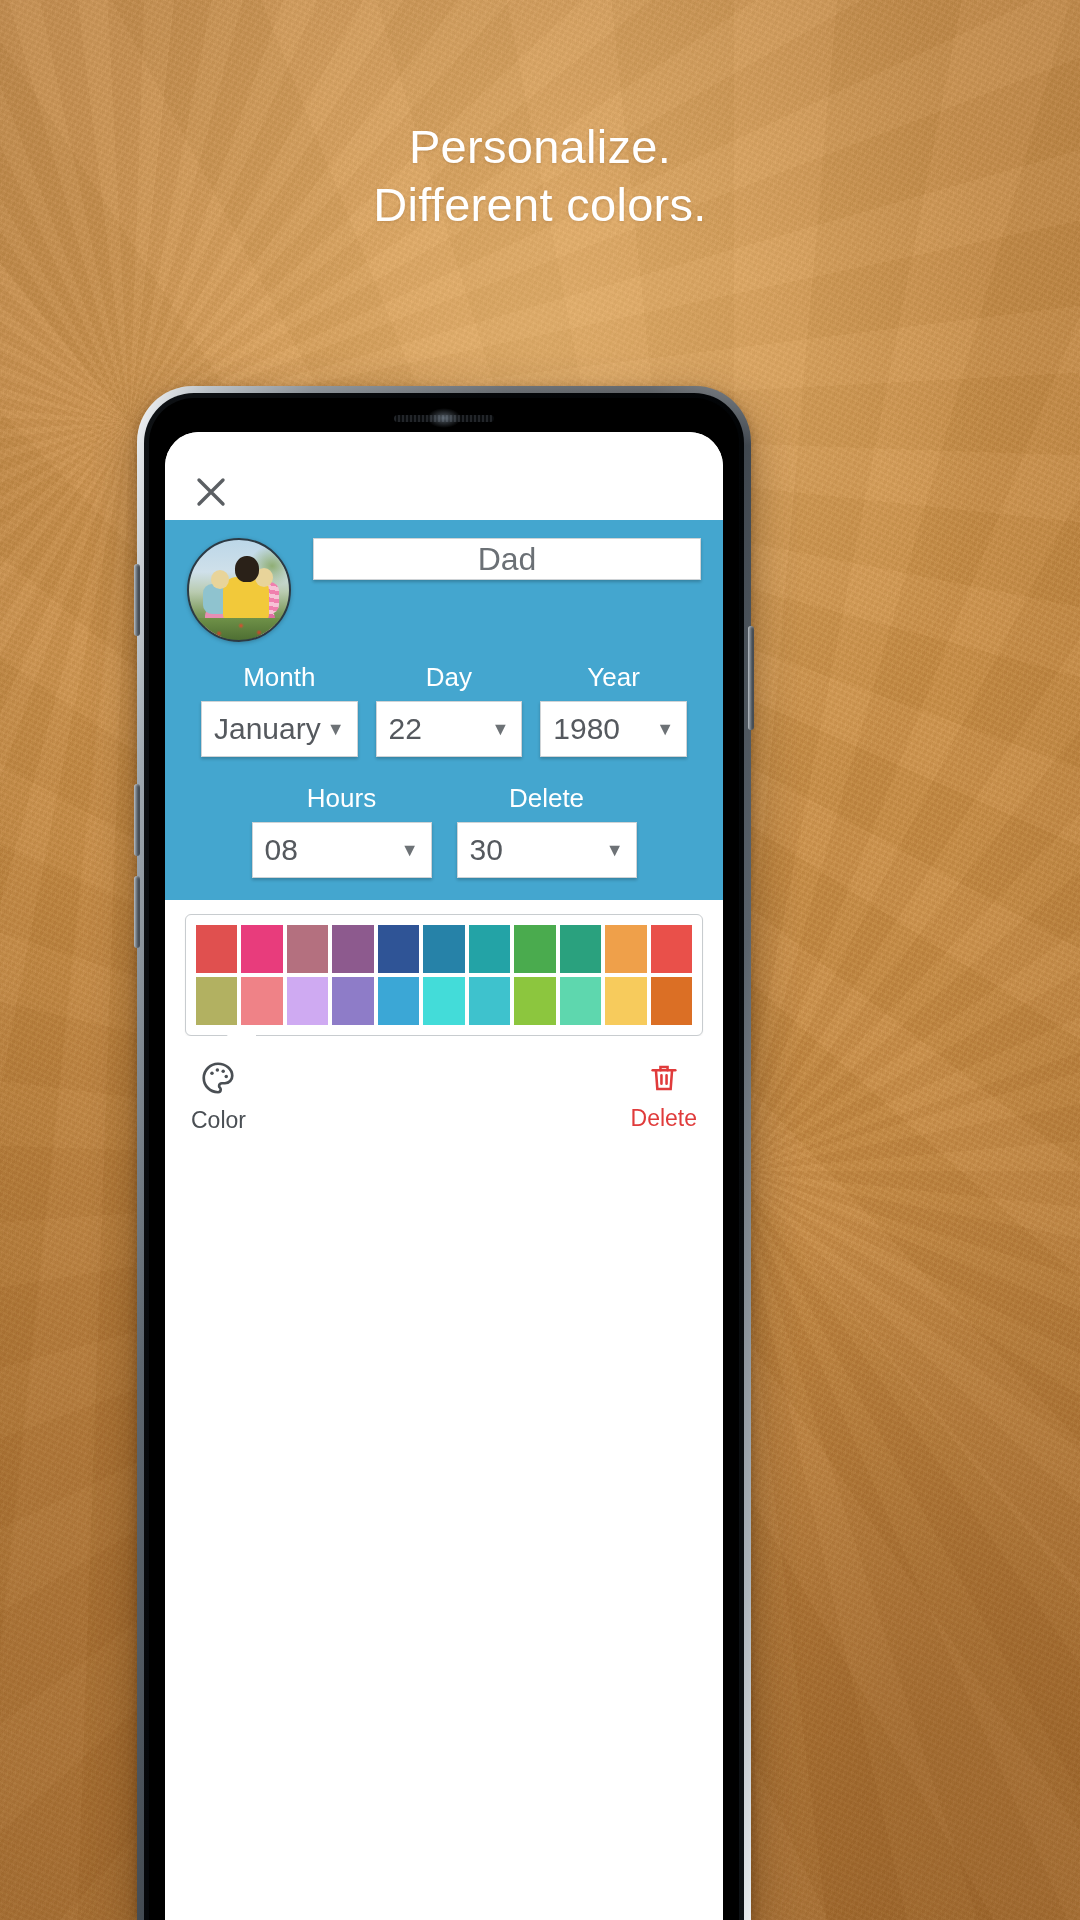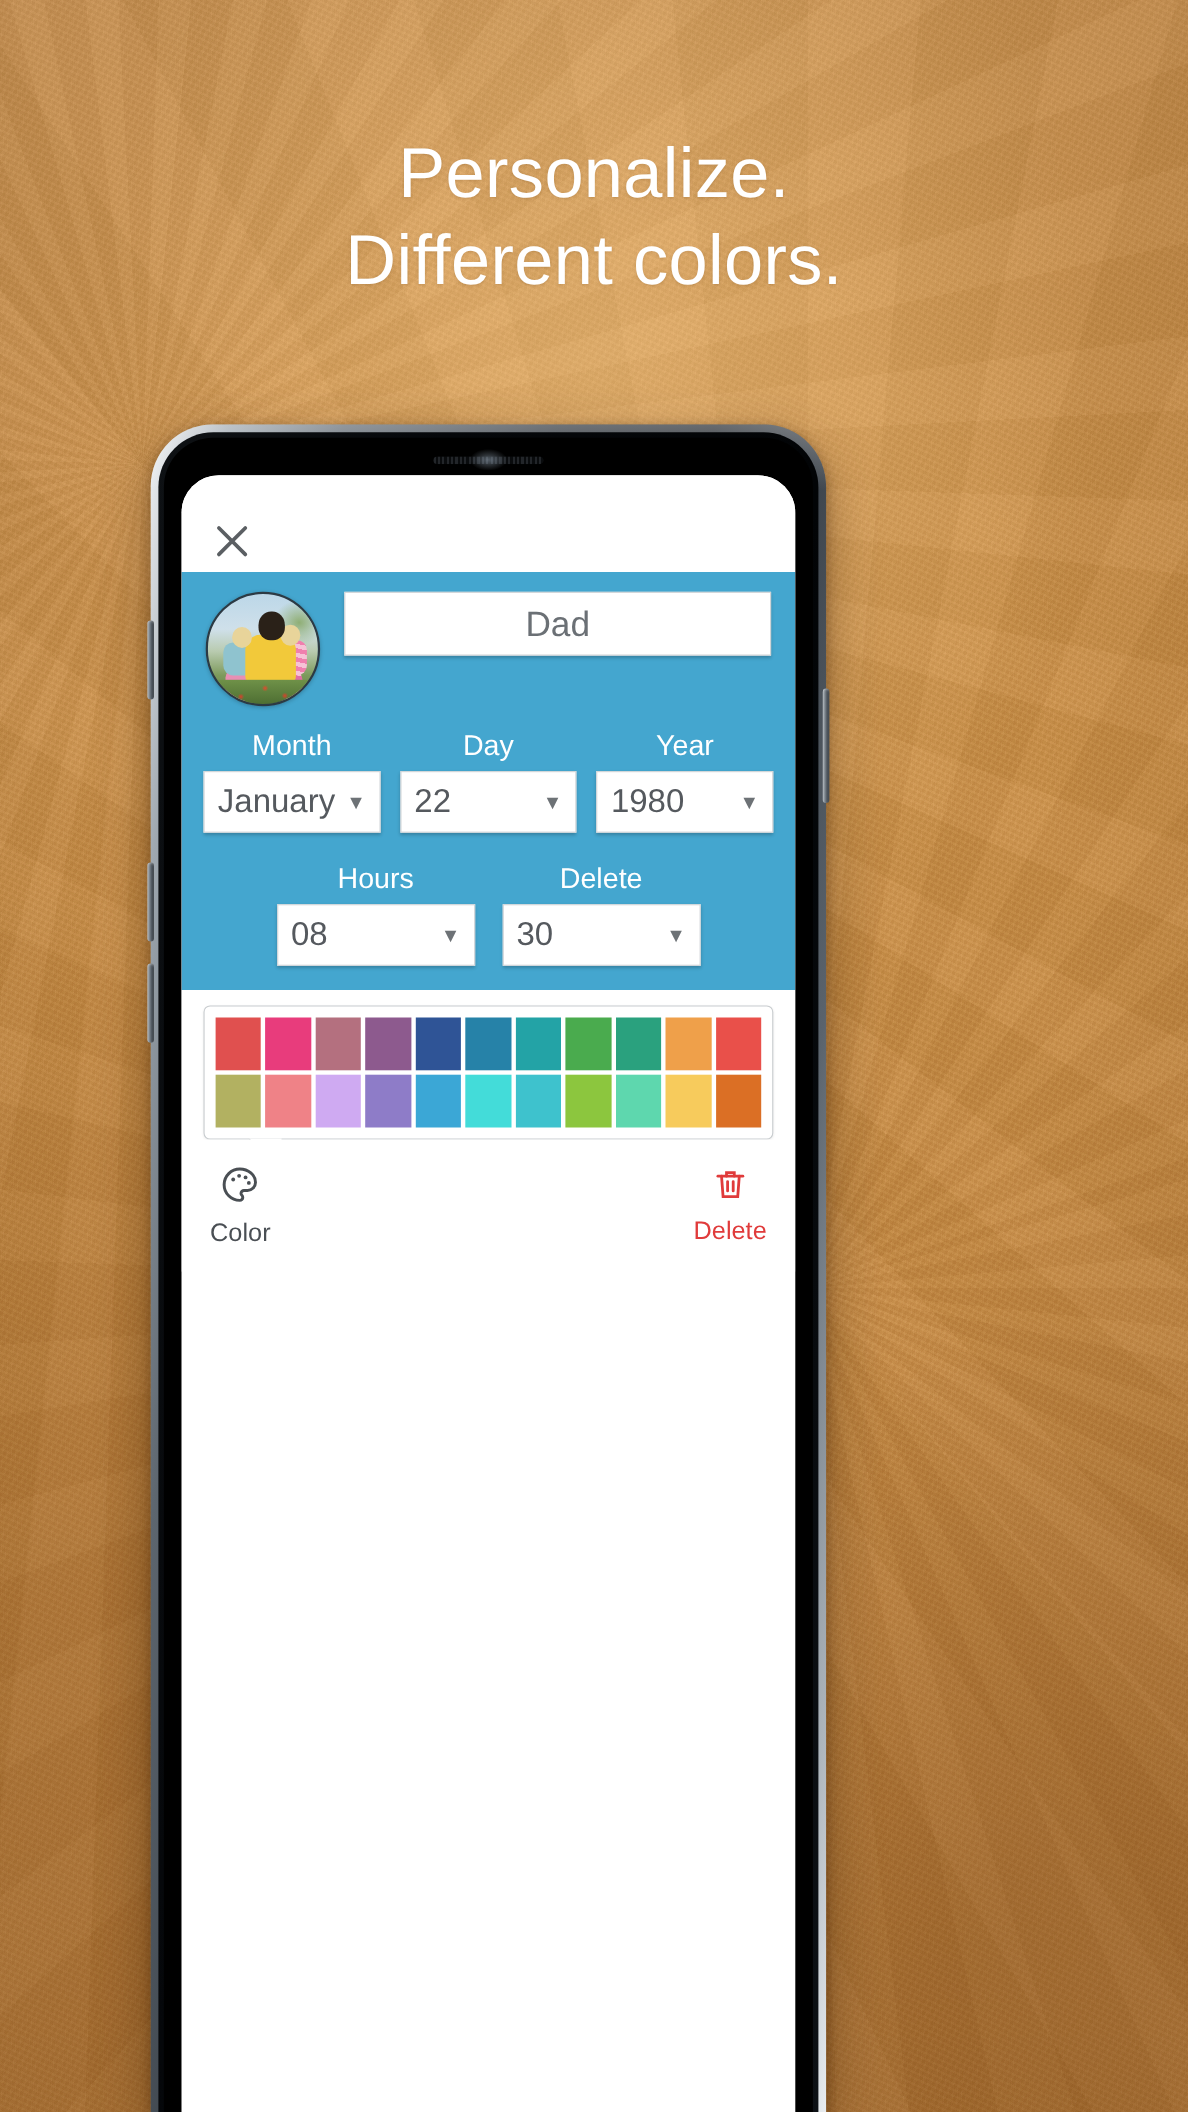--- a/index.html
+++ b/index.html
@@ -27,21 +27,21 @@
   }
   #bgvig {
     position:absolute; inset:0;
     background:radial-gradient(ellipse 85% 70% at 50% 42%, rgba(0,0,0,0) 45%, rgba(90,48,10,.22) 100%);
   }
 
   
   .headline {
     position:absolute; top:118px; left:0; width:1080px;
     text-align:center; color:#fff;
-    font-size:64px; line-height:1.23; font-weight:300;
+    font-size:47px; line-height:1.23; font-weight:300;
     letter-spacing:.3px;
     text-shadow:0 1px 3px rgba(90,50,12,.18);
   }
   .headline div { white-space:nowrap; }
 
   
   #phone {
     position:absolute; left:137px; top:386px;
     width:614px; height:1534px;
   }
@@ -151,27 +151,27 @@
       radial-gradient(circle 3px at 12% 40%, #d8412a, rgba(216,65,42,0) 100%),
       radial-gradient(circle 3px at 30% 70%, #d8412a, rgba(216,65,42,0) 100%),
       radial-gradient(circle 3px at 52% 35%, #e04b2d, rgba(224,75,45,0) 100%),
       radial-gradient(circle 3px at 70% 66%, #d8412a, rgba(216,65,42,0) 100%),
       radial-gradient(circle 3px at 88% 44%, #e04b2d, rgba(224,75,45,0) 100%),
       linear-gradient(180deg,#6f9148,#4e6f33); }
 
   .name-wrap { flex:1; margin-left:22px; }
   .field-label { color:#fff; font-size:26px; text-align:center; margin-bottom:8px; }
   .text-input {
-    height:58px; background:#fff; border:1px solid #cfd3d6;
+    height:42px; background:#fff; border:1px solid #cfd3d6;
     box-shadow:0 2px 3px rgba(0,0,0,.22);
     display:flex; align-items:center; justify-content:center;
     color:#6b7075; font-size:32px;
   }
 
-  .row { display:flex; padding:0 20px; margin-top:20px; gap:18px; }
+  .row { display:flex; padding:0 36px; margin-top:20px; gap:18px; }
   .col { flex:1; }
   .select {
     height:56px; background:#fff; border:1px solid #cfd3d6;
     box-shadow:0 2px 3px rgba(0,0,0,.22);
     display:flex; align-items:center; padding:0 12px;
     color:#55595e; font-size:30px; cursor:pointer;
   }
   .select .val { flex:1; }
   .select .caret { color:#6d7276; font-size:18px; margin-left:6px; }
 

